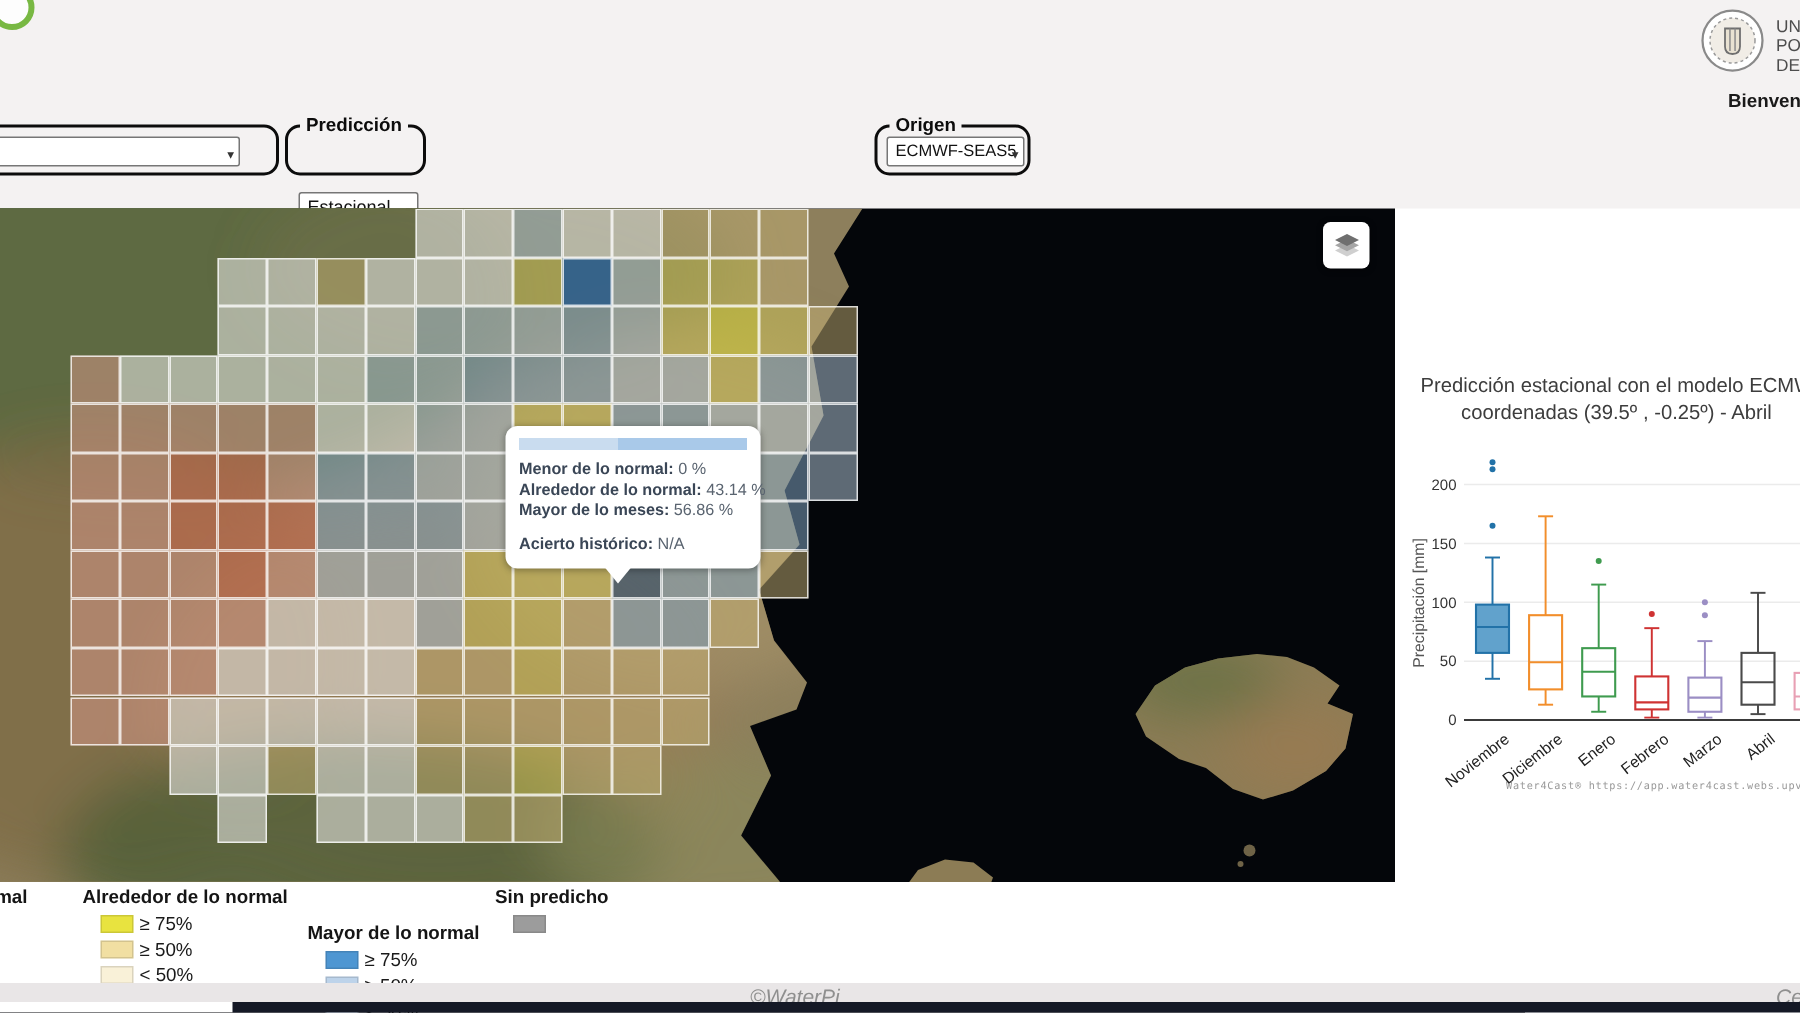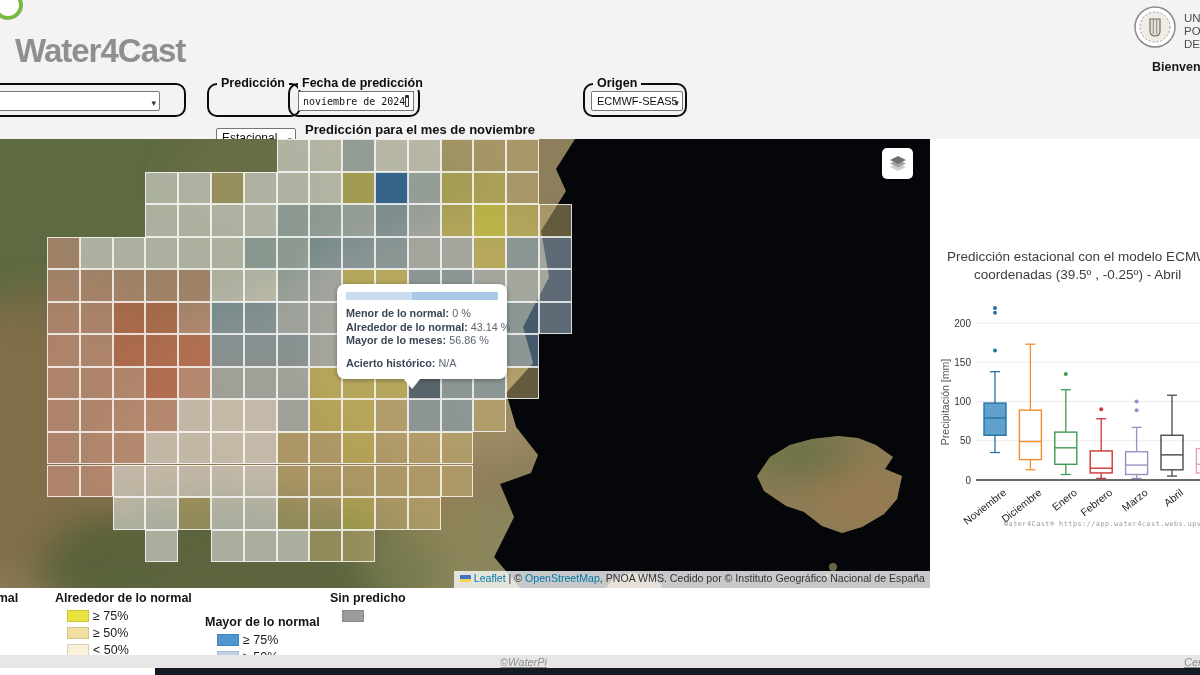--- a/index.html
+++ b/index.html
@@ -11,21 +11,21 @@
   .logo-ring{position:absolute;left:-7px;top:-10px;width:22px;height:22px;border:4px solid #78b843;border-radius:50%;background:#fdfdfd;}
   .app-name{position:absolute;left:15px;top:32px;font-size:33px;font-weight:bold;color:#8f8f8f;letter-spacing:-1px;white-space:nowrap;}
   .uni-seal{position:absolute;left:1133px;top:5px;}
   .uni-lines{position:absolute;left:1184px;top:12px;font-size:11.5px;color:#4d4d4d;line-height:13px;white-space:nowrap;}
   .welcome{position:absolute;left:1152px;top:60px;font-size:12.5px;font-weight:bold;color:#1a1a1a;white-space:nowrap;}
 
   
   .fs{position:absolute;top:83px;height:34px;border:2px solid #0c0c0c;border-radius:10px;box-sizing:border-box;}
   .fs-legend{position:absolute;top:-9px;left:8px;background:#f4f2f2;padding:0 4px;font-size:12.5px;font-weight:bold;color:#0c0c0c;white-space:nowrap;}
   .fs-region{left:-22px;width:208px;}
-  .fs-pred{left:207px;width:94px;}
+  .fs-pred{left:190px;width:94px;}
   .fs-fecha{left:288px;width:132px;}
   .fs-periodo{left:425px;width:154px;}
   .fs-origen{left:583px;width:104px;}
   .sel{position:absolute;top:6px;height:20px;box-sizing:border-box;background:#fff;border:1px solid #767676;border-radius:2px;
        font-size:12px;line-height:18px;color:#111;padding:0 16px 0 5px;white-space:nowrap;overflow:hidden;}
   .sel .chev{position:absolute;right:3px;top:2px;font-size:9px;color:#333;}
   .fs-region .sel{left:10px;width:170px;}
   .fs-pred .sel{left:7px;width:80px;margin-top:37px;}
   .fs-origen .sel{left:6px;width:92px;font-size:11px;text-align:right;}
   .datebox{position:absolute;left:8px;top:6px;width:116px;height:20px;box-sizing:border-box;background:#fff;border:1px solid #767676;
@@ -65,31 +65,30 @@
   
   .leg-col{position:absolute;top:591px;}
   .leg-col.c0{left:-97px;} .leg-col.c1{left:55px;} .leg-col.c2{left:205px;margin-top:24px;} .leg-col.c3{left:330px;}
   .leg-title{font-size:12.5px;font-weight:bold;color:#151515;white-space:nowrap;}
   .leg-row{margin-top:5px;display:flex;align-items:center;height:12px;padding-left:12px;}
   .swatch{display:inline-block;width:22px;height:12px;border:1px solid rgba(0,0,0,0.12);box-sizing:border-box;}
   .leg-label{font-size:12.5px;color:#1a1a1a;margin-left:4px;white-space:nowrap;}
 
   
   .footer-bar{position:absolute;left:0;top:655px;width:1200px;height:13px;background:#e9e6e7;}
-  .footer-link{position:absolute;top:656px;font-size:11px;color:#8f8f8f;font-style:italic;text-decoration:underline;white-space:nowrap;cursor:pointer;}
+  .footer-link{position:absolute;top:656px;font-size:14px;color:#8f8f8f;font-style:italic;text-decoration:underline;white-space:nowrap;cursor:pointer;}
   .waterpi{left:500px;}
   .centr{left:1184px;}
   .dark-bar{position:absolute;left:155px;top:668px;width:1045px;height:7px;background:#151926;}
 </style>
 </head>
 <body>
 
 <div class="header">
   <div class="logo-ring"></div>
-  <div class="app-name">Water4Cast</div>
 
   <svg class="uni-seal" width="44" height="44">
     <circle cx="22" cy="22" r="20" fill="#ffffff" stroke="#8a8a8a" stroke-width="1.5"></circle>
     <circle cx="22" cy="22" r="15" fill="#f1ede6" stroke="#9a9a9a" stroke-width="1" stroke-dasharray="2 2"></circle>
     <path d="M17 14 h10 v12 q0 5 -5 5 q-5 0 -5 -5 Z" fill="#e9e2d2" stroke="#6f6f6f" stroke-width="1.2"></path>
     <line x1="20.3" y1="14" x2="20.3" y2="29" stroke="#8a8a8a" stroke-width="1"></line>
     <line x1="23.7" y1="14" x2="23.7" y2="29" stroke="#8a8a8a" stroke-width="1"></line>
   </svg>
   <div class="uni-lines">
     <div>UN</div>
@@ -106,38 +105,30 @@
   </div>
 
   <div class="fs fs-pred">
     <div class="fs-legend">Predicción</div>
     <div class="sel">
       <span>Estacional</span>
       <span class="chev">▾</span>
     </div>
   </div>
 
-  <div class="fs fs-fecha">
-    <div class="fs-legend">Fecha de predicción</div>
-    <div class="datebox">
-      <span>noviembre de 2024</span>
-      <span class="cal-icon"></span>
-    </div>
-  </div>
 
 
   <div class="fs fs-origen">
     <div class="fs-legend">Origen</div>
     <div class="sel">
       <span>ECMWF-SEAS5</span>
       <span class="chev">▾</span>
     </div>
   </div>
 
-  <div class="map-title">Predicción para el mes de noviembre</div>
 </div>
 
 <div id="map">
   <svg id="land" width="930" height="449">
     <defs>
       <filter id="blur" x="-30%" y="-30%" width="160%" height="160%">
           <feGaussianBlur stdDeviation="18"></feGaussianBlur>
         </filter>
       <clipPath id="landclip">
         <polygon points="0,0 575,0 556,30 566,52 541,92 549,138 523,188 533,224 506,254 516,288 538,316 531,334 500,345 514,378 494,418 520,449 0,449"></polygon>
@@ -351,23 +342,20 @@
       <div class="b1" id="tt-bar-right" style="flex: 1 1 0%; background: rgb(169, 201, 233);"></div>
     </div>
     <div class="tt-line"><b>Menor de lo normal:</b> <span>0 %</span></div>
     <div class="tt-line"><b>Alrededor de lo normal:</b> <span>43.14 %</span></div>
     <div class="tt-line"><b>Mayor de lo meses:</b> <span>56.86 %</span></div>
     <div class="tt-gap"></div>
     <div class="tt-line"><b>Acierto histórico:</b> <span>N/A</span></div>
     <div class="tt-tail"></div>
   </div>
 
-  <div class="attribution">
-    <span class="ua-flag"></span><span class="lnk">Leaflet</span><span> | © </span><span class="lnk">OpenStreetMap</span><span>, PNOA WMS. Cedido por © Instituto Geográfico Nacional de España</span>
-  </div>
 </div>
 
 <div class="chart-title-1">Predicción estacional con el modelo ECMW</div>
 <div class="chart-title-2">coordenadas (39.5º , -0.25º) - Abril</div>
 <svg id="boxplot" width="262" height="250">
     <line x1="38" y1="185" x2="262" y2="185" stroke="#ebebeb" stroke-width="1"></line>
     <text x="33" y="188.5" text-anchor="end" font-size="10" fill="#333" font-family="Liberation Sans, sans-serif">0</text>
     <line x1="38" y1="145.75" x2="262" y2="145.75" stroke="#ebebeb" stroke-width="1"></line>
     <text x="33" y="149.25" text-anchor="end" font-size="10" fill="#333" font-family="Liberation Sans, sans-serif">50</text>
     <line x1="38" y1="106.5" x2="262" y2="106.5" stroke="#ebebeb" stroke-width="1"></line>

